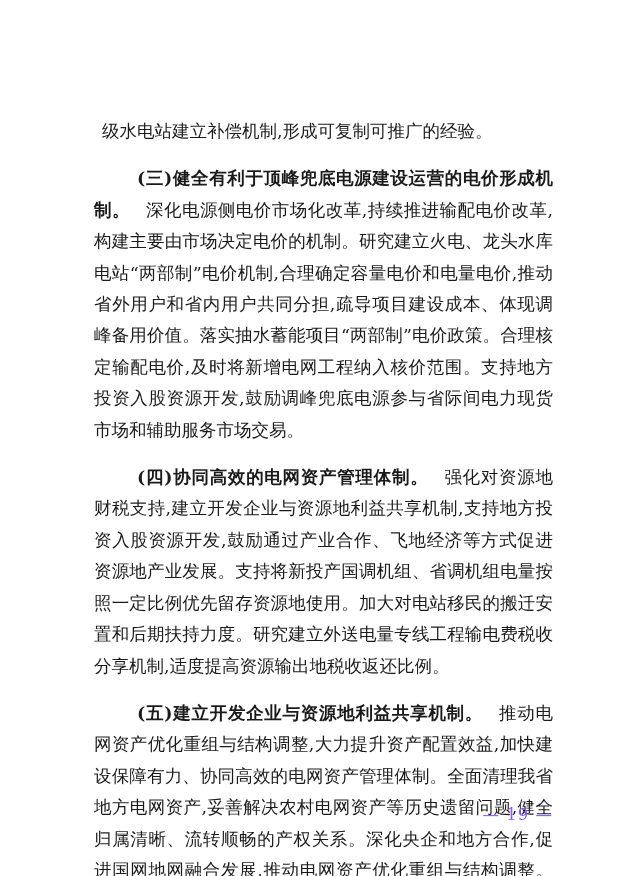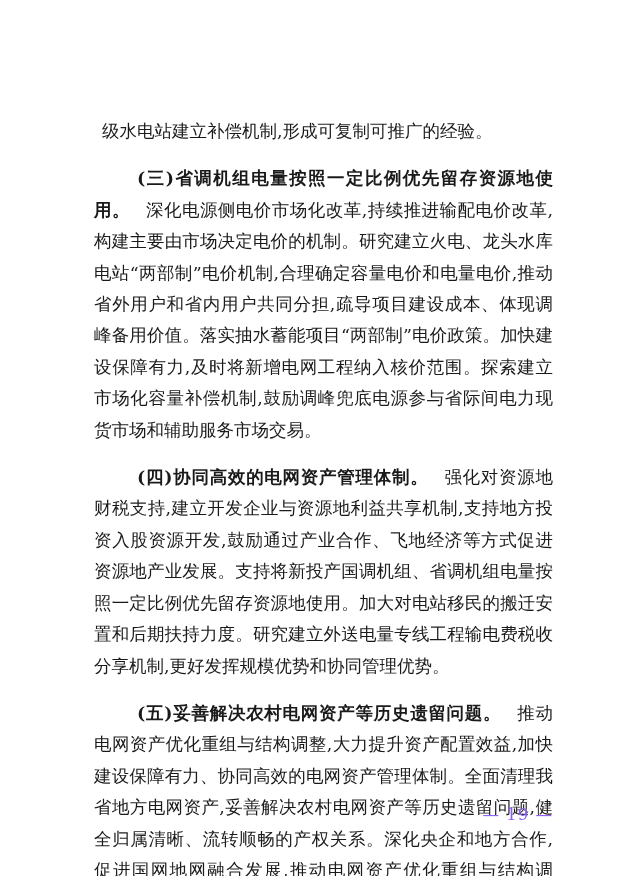--- a/index.html
+++ b/index.html
@@ -49,22 +49,22 @@
   }
 </style>
 </head>
 <body>
 
 <div class="page">
   <div class="content">
 
     <p class="para no-indent"><span>级水电站建立补偿机制,形成可复制可推广的经验。</span></p>
 
-    <p class="para"><b class="section-heading">(三)省调机组电量按照一定比例优先留存资源地使用。</b><span>深化电源侧电价市场化改革,持续推进输配电价改革,构建主要由市场决定电价的机制。研究建立火电、龙头水库电站“两部制”电价机制,合理确定容量电价和电量电价,推动省外用户和省内用户共同分担,疏导项目建设成本、体现调峰备用价值。落实抽水蓄能项目“两部制”电价政策。加快建设保障有力,及时将新增电网工程纳入核价范围。探索建立市场化容量补偿机制,鼓励调峰兜底电源参与省际间电力现货市场和辅助服务市场交易。</span></p>
+    <p class="para"><b class="section-heading">(三)健全有利于顶峰兜底电源建设运营的电价形成机制。</b><span>深化电源侧电价市场化改革,持续推进输配电价改革,构建主要由市场决定电价的机制。研究建立火电、龙头水库电站“两部制”电价机制,合理确定容量电价和电量电价,推动省外用户和省内用户共同分担,疏导项目建设成本、体现调峰备用价值。落实抽水蓄能项目“两部制”电价政策。合理核定输配电价,及时将新增电网工程纳入核价范围。支持地方投资入股资源开发,鼓励调峰兜底电源参与省际间电力现货市场和辅助服务市场交易。</span></p>
 
-    <p class="para"><b class="section-heading">(四)协同高效的电网资产管理体制。</b><span>强化对资源地财税支持,建立开发企业与资源地利益共享机制,支持地方投资入股资源开发,鼓励通过产业合作、飞地经济等方式促进资源地产业发展。支持将新投产国调机组、省调机组电量按照一定比例优先留存资源地使用。加大对电站移民的搬迁安置和后期扶持力度。研究建立外送电量专线工程输电费税收分享机制,更好发挥规模优势和协同管理优势。</span></p>
+    <p class="para"><b class="section-heading">(四)协同高效的电网资产管理体制。</b><span>强化对资源地财税支持,建立开发企业与资源地利益共享机制,支持地方投资入股资源开发,鼓励通过产业合作、飞地经济等方式促进资源地产业发展。支持将新投产国调机组、省调机组电量按照一定比例优先留存资源地使用。加大对电站移民的搬迁安置和后期扶持力度。研究建立外送电量专线工程输电费税收分享机制,适度提高资源输出地税收返还比例。</span></p>
 
-    <p class="para"><b class="section-heading">(五)妥善解决农村电网资产等历史遗留问题。</b><span>推动电网资产优化重组与结构调整,大力提升资产配置效益,加快建设保障有力、协同高效的电网资产管理体制。全面清理我省地方电网资产,妥善解决农村电网资产等历史遗留问题,健全归属清晰、流转顺畅的产权关系。深化央企和地方合作,促进国网地网融合发展,推动电网资产优化重组与结构调整。健全电网企业法人治理结构,进</span></p>
+    <p class="para"><b class="section-heading">(五)建立开发企业与资源地利益共享机制。</b><span>推动电网资产优化重组与结构调整,大力提升资产配置效益,加快建设保障有力、协同高效的电网资产管理体制。全面清理我省地方电网资产,妥善解决农村电网资产等历史遗留问题,健全归属清晰、流转顺畅的产权关系。深化央企和地方合作,促进国网地网融合发展,推动电网资产优化重组与结构调整。健全电网企业法人治理结构,进</span></p>
 
   </div>
 
   <div class="footer">— 19 —</div>
 </div>
 
 </body></html>

